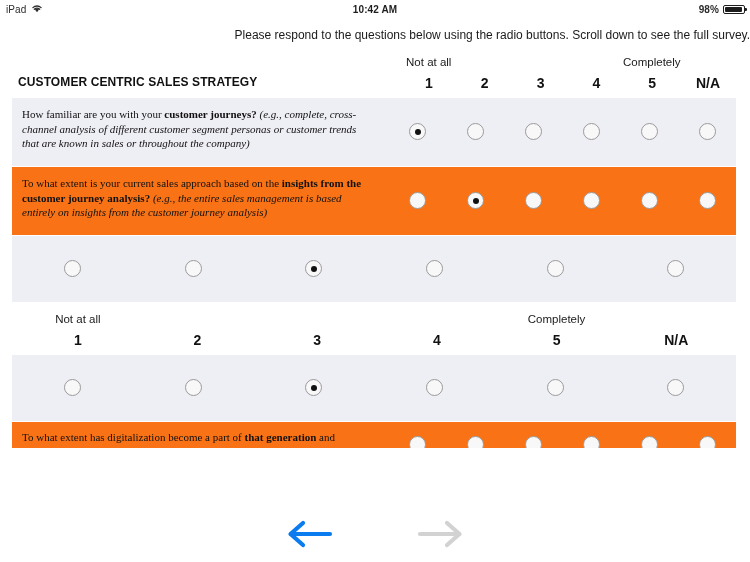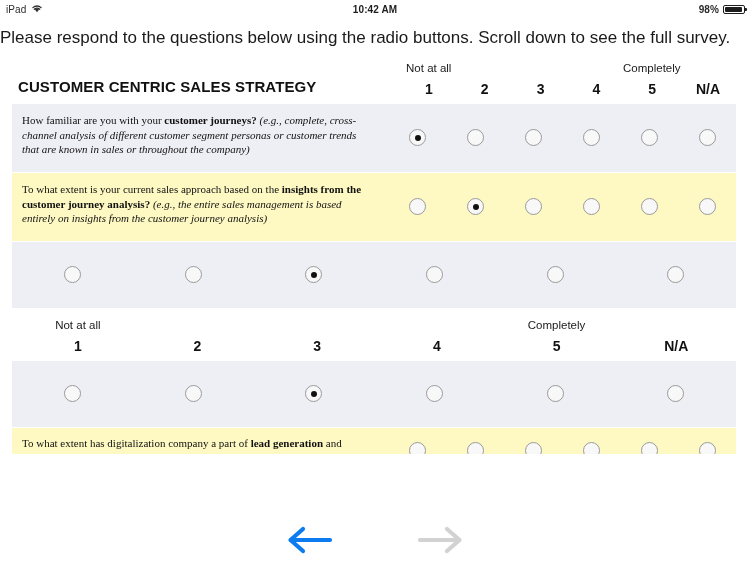--- a/index.html
+++ b/index.html
@@ -73,22 +73,22 @@
   .battery-fill {
     display: block;
     height: 100%;
     width: 97%;
     background: #1d1d1d;
     border-radius: 1px;
   }
 
   
   .instruction {
-    text-align: left;
-    font-size: 17px;
+    text-align: right;
+    font-size: 12px;
     color: #1a1a1a;
     padding-top: 10px;
     padding-bottom: 4px;
   }
 
   
   .survey-scroll {
     height: 444px;
     overflow: hidden;
     position: relative;
@@ -96,21 +96,21 @@
 
   .section-head {
     display: flex;
     align-items: flex-end;
     padding: 0 14px 0 18px;
     height: 52px;
     background: #ffffff;
   }
   .section-title {
     flex: 0 0 383px;
-    font-size: 15px;
+    font-size: 12px;
     font-weight: bold;
     color: #111111;
     letter-spacing: 0.1px;
     padding-bottom: 9px;
   }
   .scale-head {
     flex: 1;
     position: relative;
     height: 52px;
   }
@@ -147,21 +147,21 @@
     padding: 0 14px 0 12px;
   }
   .qrow {
     display: flex;
     align-items: center;
     background: #eeeef5;
     border-bottom: 1px solid #ffffff;
     min-height: 66px;
   }
   .qrow.alt {
-    background: #fef9c3;
+    background: #f97316;
   }
   .qtext {
     flex: 0 0 377px;
     padding: 9px 14px 15px 10px;
     font-family: Liberation Serif, serif;
     font-size: 11px;
     line-height: 1.33;
     color: #111111;
     box-sizing: border-box;
   }
@@ -388,21 +388,21 @@
         <div class="radio-cell">
             <span class="radio"></span>
           </div>
         <div class="radio-cell">
             <span class="radio"></span>
           </div>
       </div>
     </div>
 
     <div class="qrow alt clipped">
-      <div class="qtext"><span>To what extent has digitalization company a part of </span><b>lead generation</b><span> and </span><b>qualification</b></div>
+      <div class="qtext"><span>To what extent has digitalization become a part of </span><b>that generation</b><span> and </span><b>qualification</b></div>
       <div class="radio-group">
         <div class="radio-cell">
             <span class="radio"></span>
           </div>
         <div class="radio-cell">
             <span class="radio"></span>
           </div>
         <div class="radio-cell">
             <span class="radio"></span>
           </div>

